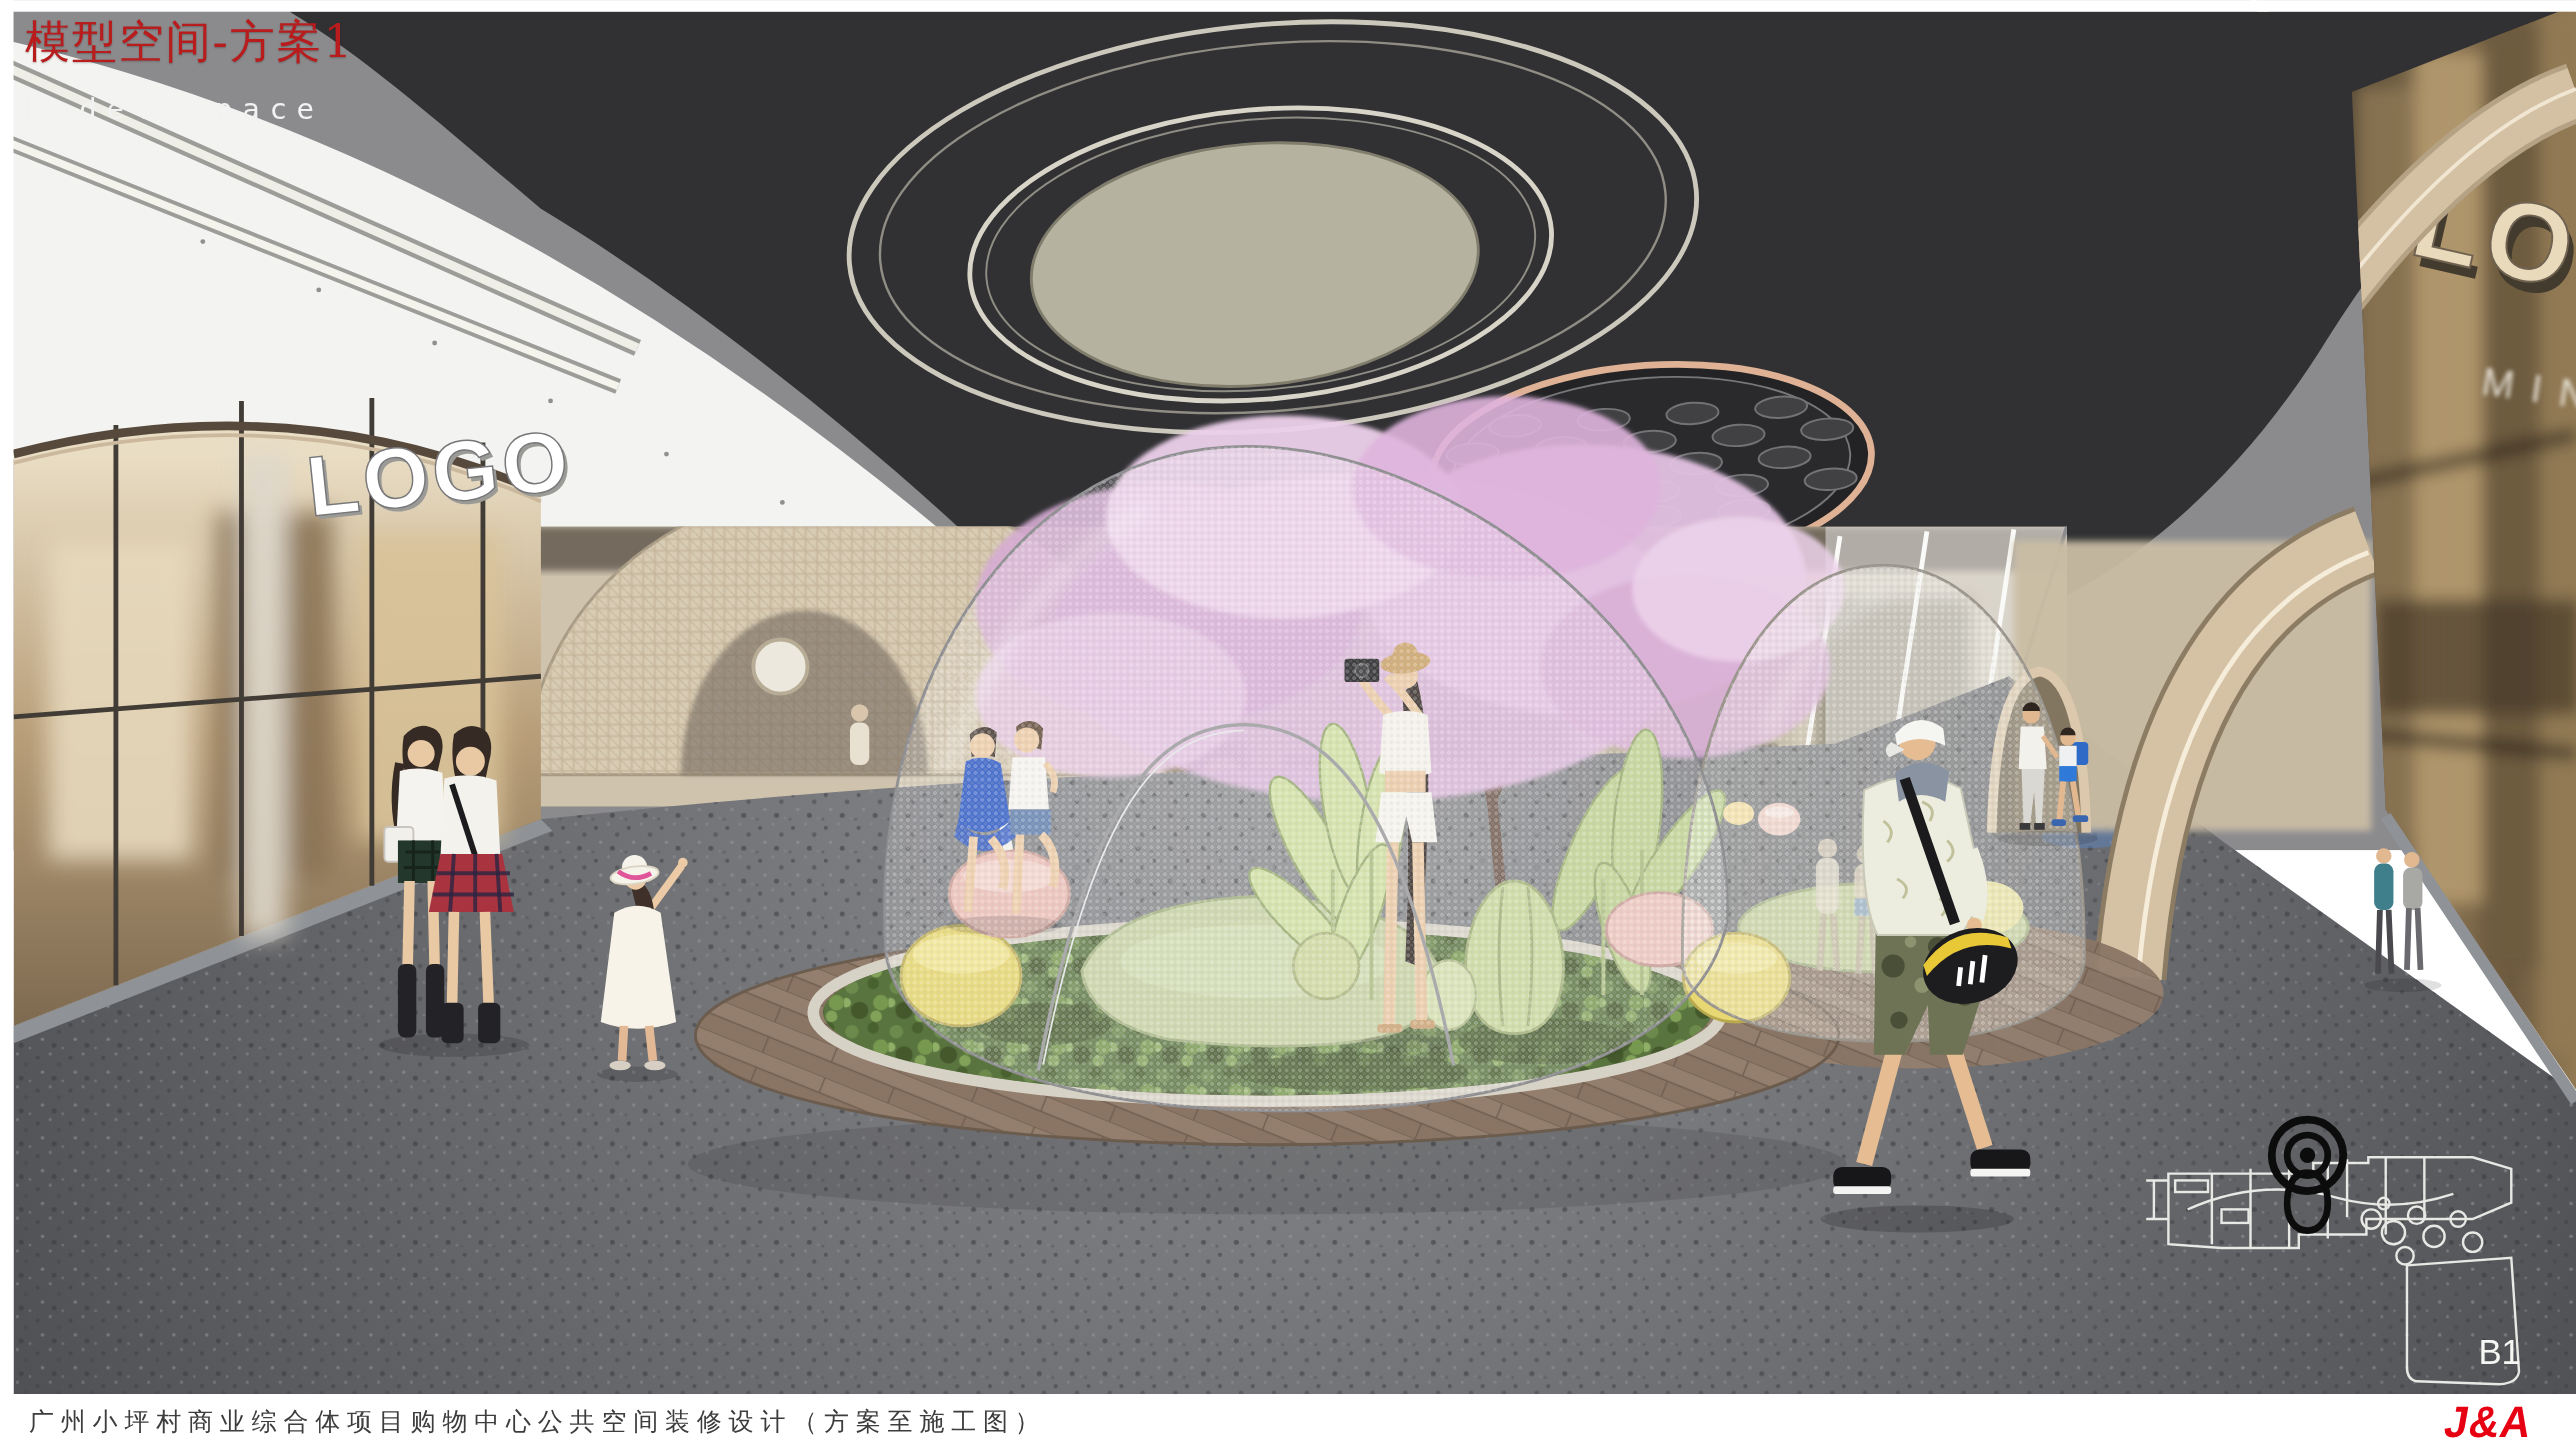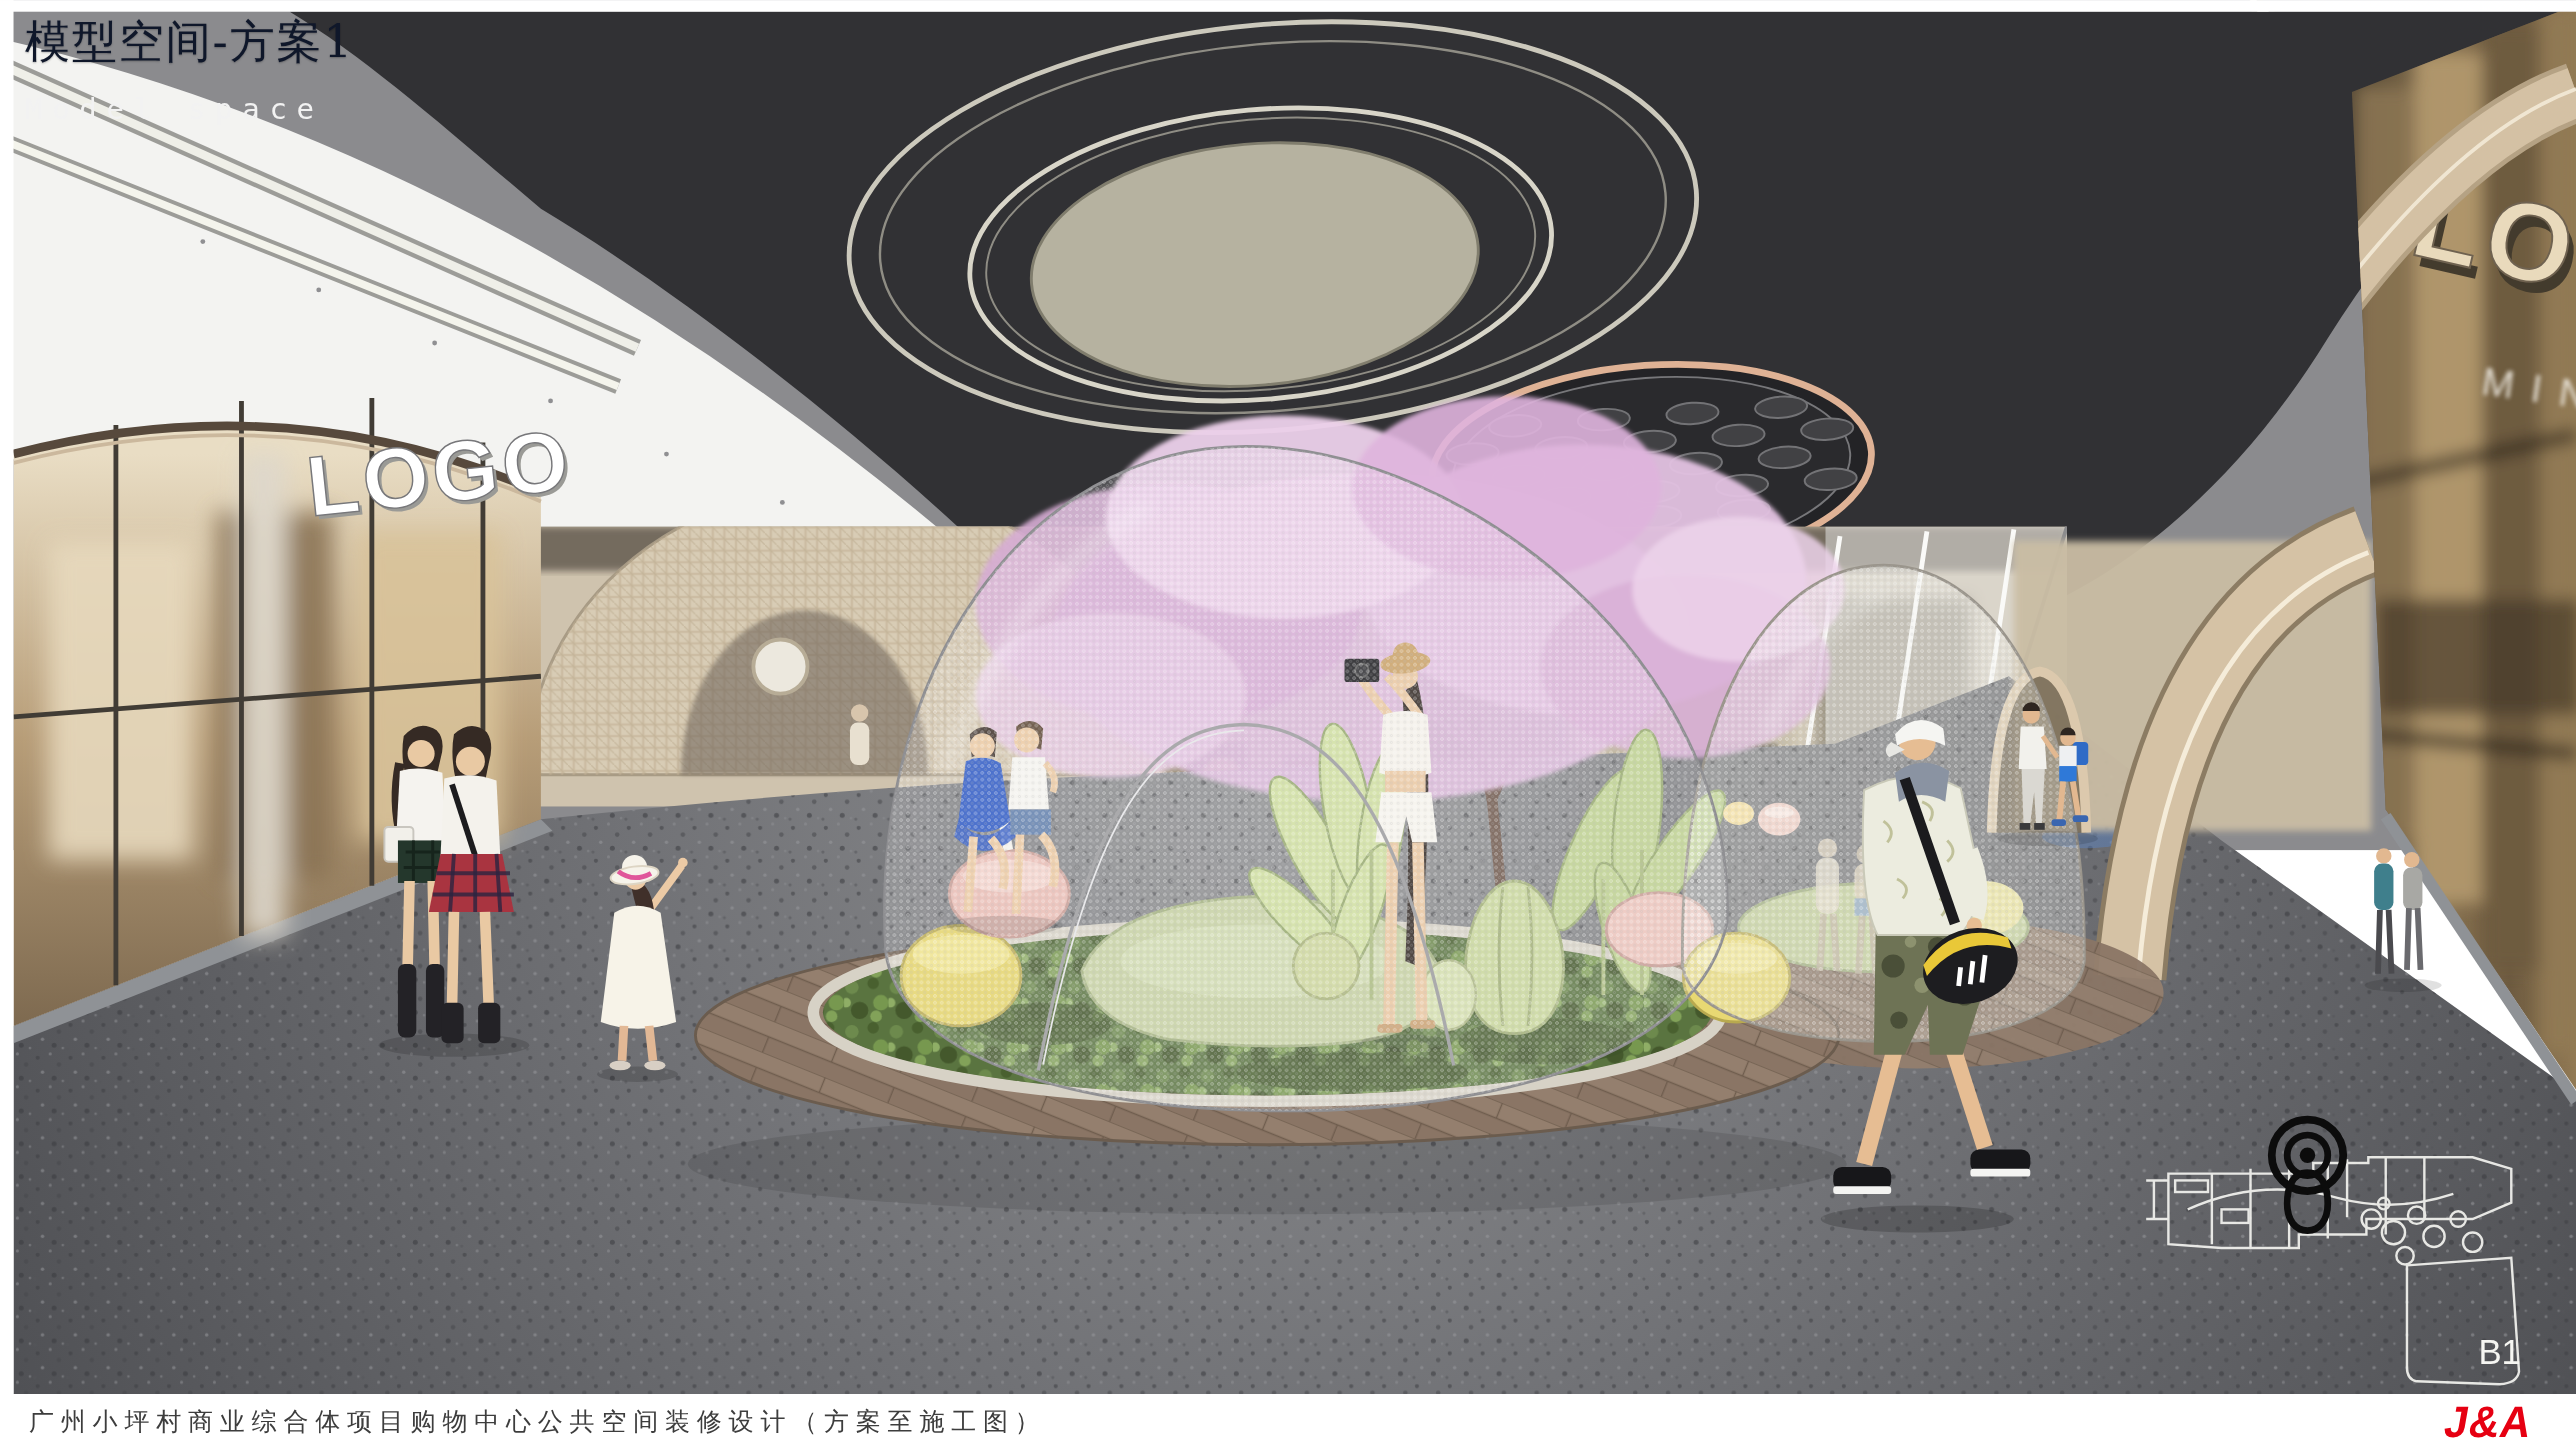--- a/index.html
+++ b/index.html
@@ -1,21 +1,21 @@
 <!DOCTYPE html>
 <html><head>
 <meta charset="utf-8">
 <style>
   html,body{margin:0;padding:0;background:#e8e8e8;}
   .page{position:relative;width:2576px;height:1449px;background:#ffffff;overflow:hidden;
         font-family:"Liberation Sans",sans-serif;}
   .scene{position:absolute;left:0;top:0;width:2576px;height:1394px;}
   .scene svg{position:absolute;left:0;top:0;}
   .title-block{position:absolute;left:25px;top:11.6px;z-index:5;}
-  .title{color:#0f172a;font-family:"DejaVu Serif",serif;font-size:45px;font-weight:400;
+  .title{color:#b91c1c;font-family:"DejaVu Serif",serif;font-size:45px;font-weight:400;
          letter-spacing:1.9px;text-shadow:0 1px 1.9px rgba(0,0,0,.25);}
   .subtitle{margin-top:20px;color:#f2f2f2;font-family:"DejaVu Sans Mono",monospace;
             font-size:29px;letter-spacing:9.7px;}
   .footer{position:absolute;left:0;right:0;bottom:0;height:55px;background:#ffffff;
           display:flex;align-items:center;justify-content:space-between;
           padding:0 44px 0 29px;box-sizing:border-box;}
   .caption{font-size:25px;color:#3d3d3d;letter-spacing:6.8px;white-space:nowrap;}
   .ja{color:#e60012;font-weight:900;font-size:42px;letter-spacing:1px;
       transform:skewX(-10deg) scaleY(1.05);}
   text{font-family:"Liberation Sans",sans-serif;}

